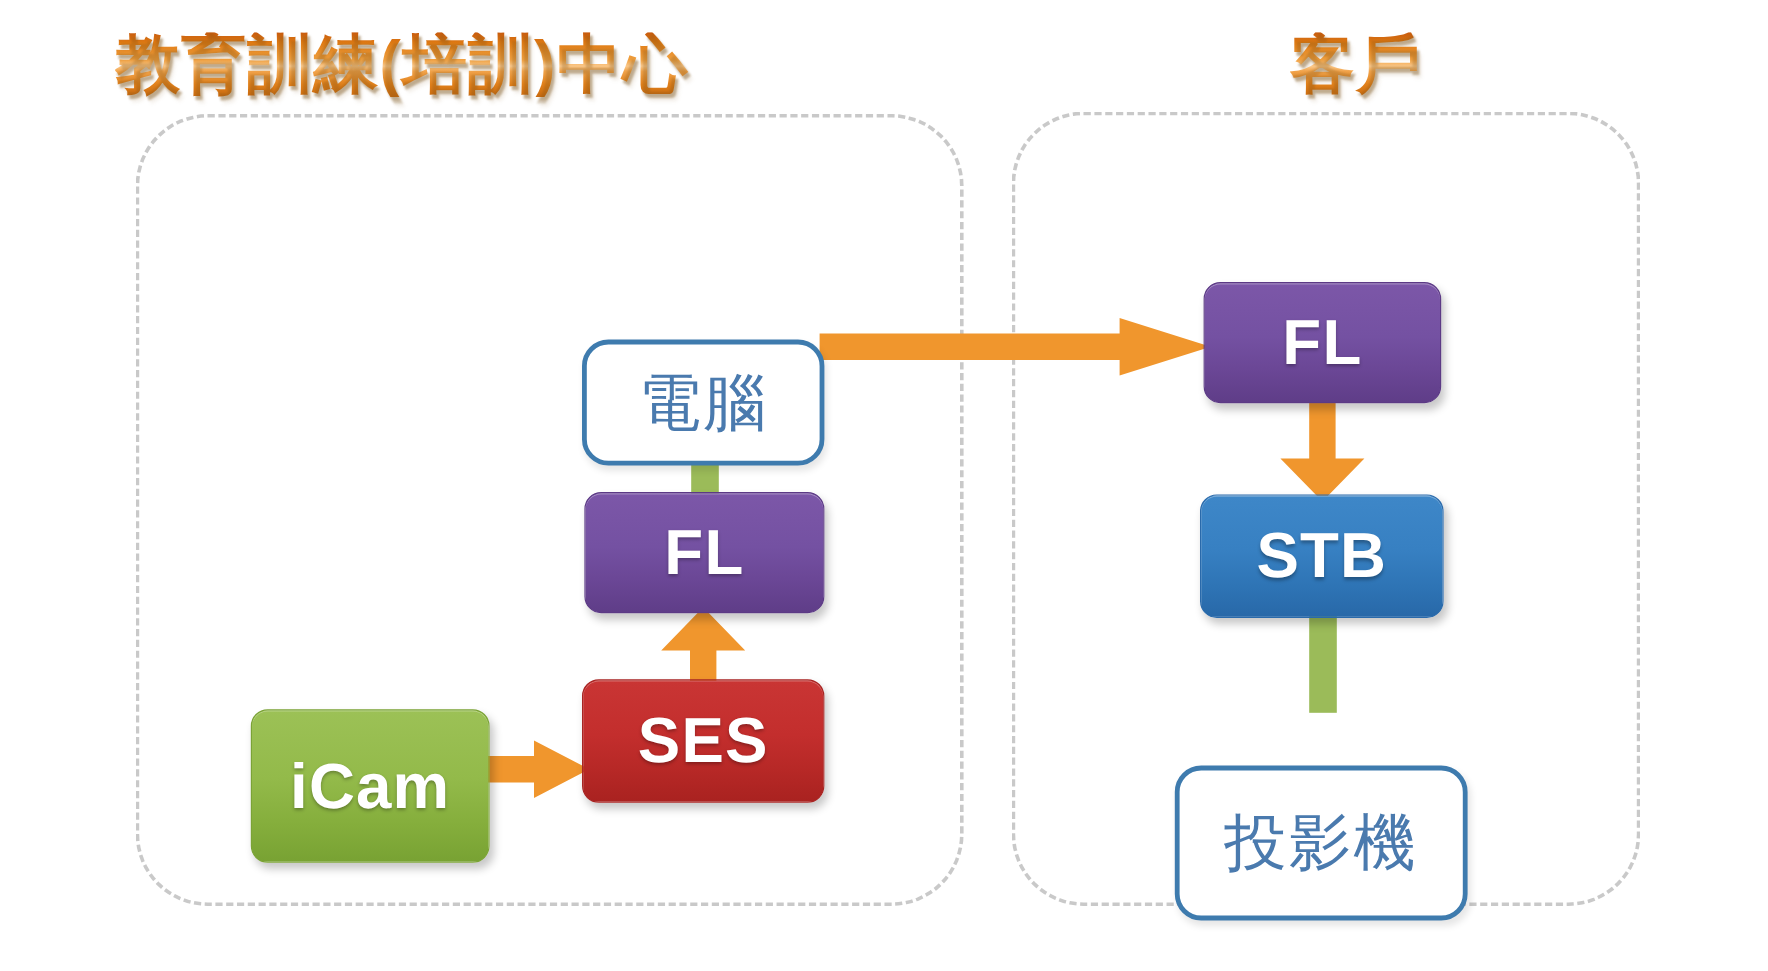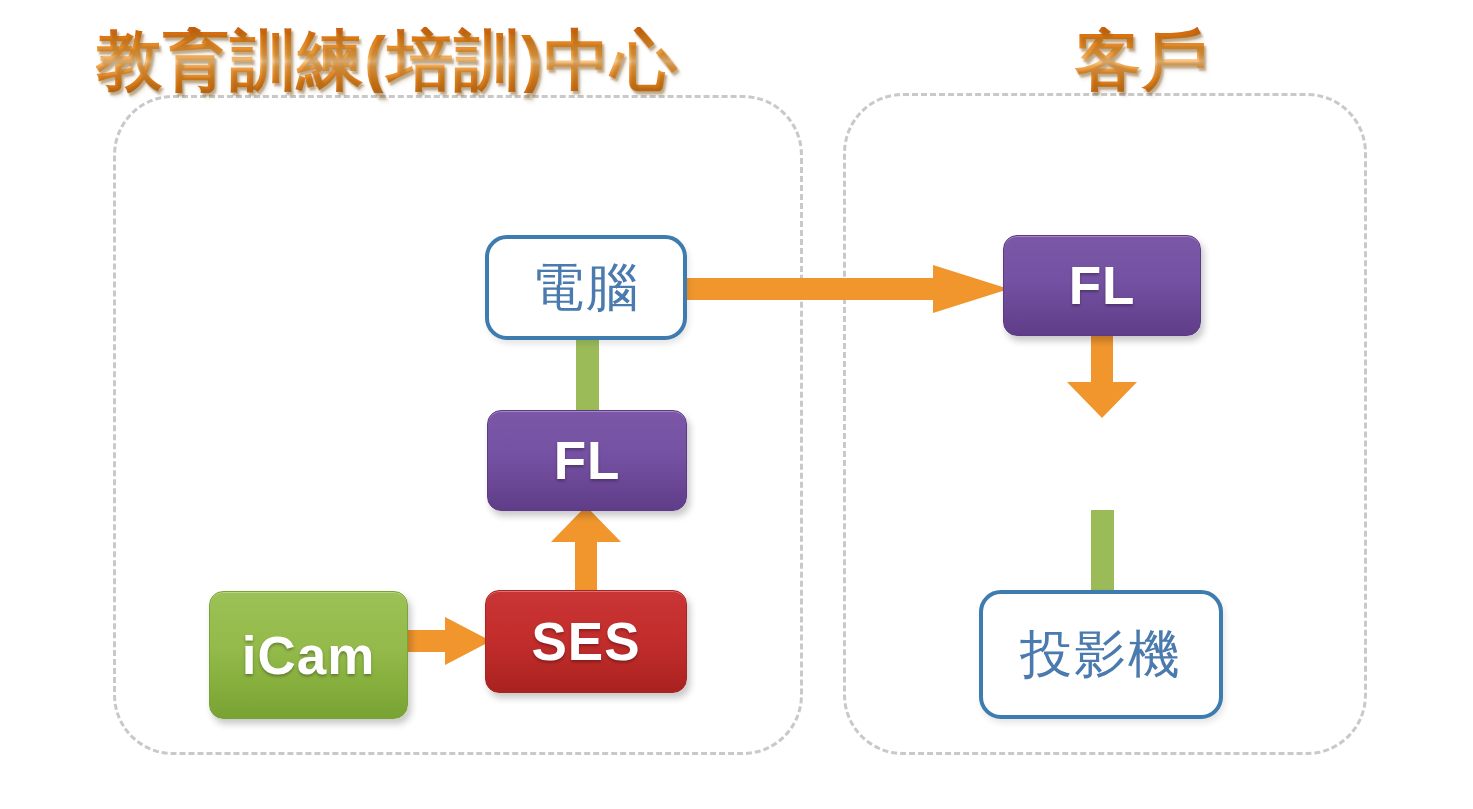--- a/index.html
+++ b/index.html
@@ -26,21 +26,21 @@
     background: transparent;
     box-sizing: border-box;
   }
   #zone-training { left: 113px;  top: 95px;  width: 690px; height: 660px; }
   #zone-customer { left: 843px;  top: 93px;  width: 524px; height: 662px; }
 
   
   .zone-title {
     position: absolute;
     font-weight: bold;
-    font-size: 66px;
+    font-size: 54px;
     line-height: 1;
     white-space: nowrap;
     letter-spacing: 1px;
     color: #E8891C;
     background: linear-gradient(180deg,
         #C75B0E 0%,
         #E07B14 16%,
         #F0A040 42%,
         #FBC98B 52%,
         #F2A44B 60%,
@@ -97,27 +97,28 @@
   
   .outline-box {
     background: #ffffff;
     border: 4px solid #3E7BAE;
     border-radius: 22px;
     color: #4A7AAE;
     font-weight: normal;
     font-size: 52px;
     letter-spacing: 2px;
     box-shadow: 2px 4px 6px rgba(0,0,0,0.10);
+    margin-top: 48px;
   }
 
   
   #node-computer  { left: 485px;  top: 235px; width: 202px; height: 105px; }
   #node-fl-left   { left: 487px;  top: 410px; width: 200px; height: 101px; }
   #node-icam      { left: 209px;  top: 591px; width: 199px; height: 128px; }
-  #node-ses       { left: 485px;  top: 590px; width: 202px; height: 103px; }
+  #node-ses       { left: 485px;  top: 566px; width: 202px; height: 103px; }
   #node-fl-right  { left: 1003px; top: 235px; width: 198px; height: 101px; }
   #node-stb       { left: 1000px; top: 412px; width: 203px; height: 103px; }
   #node-projector { left: 979px;  top: 590px; width: 244px; height: 129px; }
 
   
   .conn { position: absolute; }
 
   
   .bar-green { background: #9BBB59; }
   #conn-computer-fl { left: 576px;  top: 335px; width: 23px;  height: 82px; }
@@ -193,18 +194,21 @@
   </div>
 
   <div class="node chip chip-red" id="node-ses">
     <span class="lbl">SES</span>
   </div>
 
   <div class="node chip chip-purple" id="node-fl-right">
     <span class="lbl">FL</span>
   </div>
 
+  <div class="node chip chip-blue" id="node-stb">
+    <span class="lbl">STB</span>
+  </div>
 
   <div class="node outline-box" id="node-projector">
     <span class="lbl">投影機</span>
   </div>
 
 </div>
 
 </body></html>

